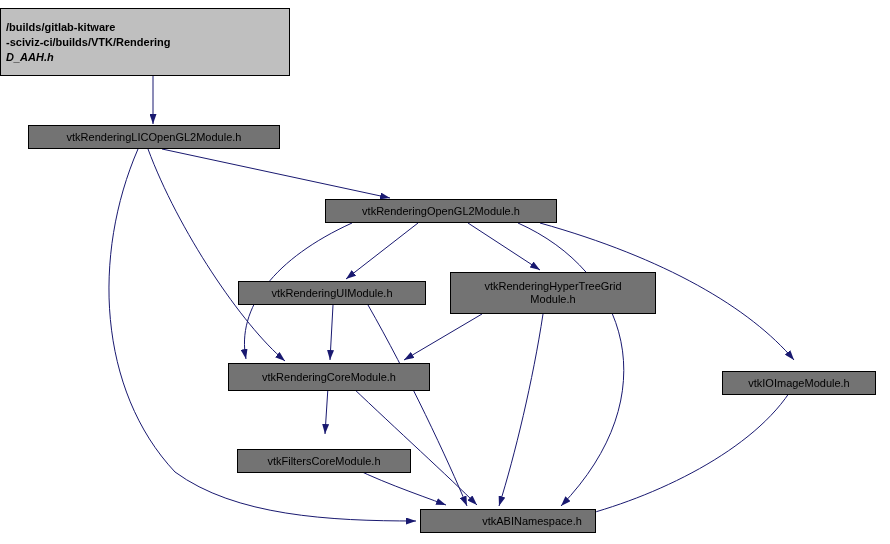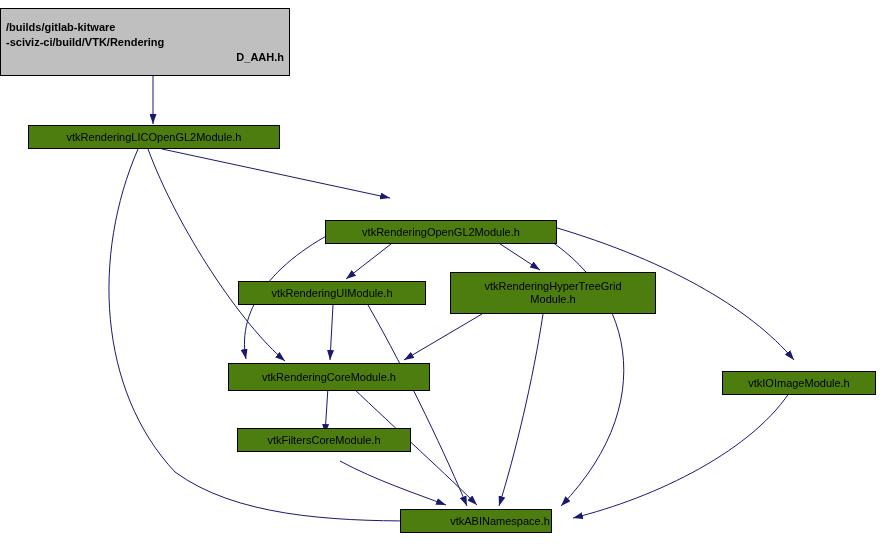--- a/index.html
+++ b/index.html
@@ -4,30 +4,30 @@
 <style>
   html,body{margin:0;padding:0;background:#fff;}
   .canvas{
     position:relative;width:890px;height:544px;background:#ffffff;
     font-family:"Liberation Sans",sans-serif;overflow:hidden;
   }
   .edges{position:absolute;left:0;top:0;}
   .edge{fill:none;stroke:#191970;stroke-width:1;}
   .node{
     position:absolute;box-sizing:border-box;border:1px solid #000;
-    background:#4d7c0f;display:flex;flex-direction:column;align-items:center;
+    background:#737373;display:flex;flex-direction:column;align-items:center;
     justify-content:center;font-size:11px;color:#000;text-align:center;
     line-height:13px;cursor:pointer;
   }
   .node-root{
     background:#bfbfbf;font-weight:bold;align-items:flex-start;
     text-align:left;padding:3px 5px;line-height:15px;cursor:default;
   }
   .node-root .line{width:100%;}
-  .node-root .line.center{text-align:right;}
+  .node-root .line.center{text-align:left;font-style:italic;}
 </style>
 </head>
 <body>
 
 <div class="canvas">
 
   <svg class="edges" width="890" height="544">
     <defs>
       <marker id="arrow" viewBox="0 0 10 7" refX="10" refY="3.5" markerWidth="10" markerHeight="7" markerUnits="userSpaceOnUse" orient="auto">
         <polygon points="0,0 10,3.5 0,7" fill="#191970"></polygon>
@@ -48,50 +48,50 @@
     <path class="edge" d="M482,314 L404,360" marker-end="url(#arrow)"></path>
     <path class="edge" d="M543,314 C533,380 515,455 499,506" marker-end="url(#arrow)"></path>
     <path class="edge" d="M328,387 L325,434" marker-end="url(#arrow)"></path>
     <path class="edge" d="M352,387 C395,428 450,478 477,505" marker-end="url(#arrow)"></path>
     <path class="edge" d="M793,387 C755,450 655,498 573,518" marker-end="url(#arrow)"></path>
     <path class="edge" d="M340,461 C375,480 417,494 446,505" marker-end="url(#arrow)"></path>
   </svg>
 
   <div class="node node-root" style="left:0;top:8px;width:290px;height:68px;">
     <div class="line">/builds/gitlab-kitware</div>
-    <div class="line">-sciviz-ci/build/VTK/Rendering</div>
+    <div class="line">-sciviz-ci/builds/VTK/Rendering</div>
     <div class="line center">D_AAH.h</div>
   </div>
 
   <div class="node" style="left:28px;top:125px;width:252px;height:24px;">
     <span>vtkRenderingLICOpenGL2Module.h</span>
   </div>
 
-  <div class="node" style="left:325px;top:199px;width:232px;height:24px;margin-top:21px;">
+  <div class="node" style="left:325px;top:199px;width:232px;height:24px;">
     <span>vtkRenderingOpenGL2Module.h</span>
   </div>
 
   <div class="node" style="left:238px;top:281px;width:188px;height:24px;">
     <span>vtkRenderingUIModule.h</span>
   </div>
 
   <div class="node" style="left:450px;top:272px;width:206px;height:42px;">
     <span>vtkRenderingHyperTreeGrid</span>
     <span>Module.h</span>
   </div>
 
   <div class="node" style="left:228px;top:363px;width:202px;height:28px;">
     <span>vtkRenderingCoreModule.h</span>
   </div>
 
   <div class="node" style="left:722px;top:363px;width:154px;height:24px;margin-top:8px;">
     <span>vtkIOImageModule.h</span>
   </div>
 
-  <div class="node" style="left:237px;top:428px;width:174px;height:24px;">
+  <div class="node" style="left:237px;top:449px;width:174px;height:24px;">
     <span>vtkFiltersCoreModule.h</span>
   </div>
 
-  <div class="node" style="left:400px;top:509px;width:152px;height:24px;padding-left:48px;">
+  <div class="node" style="left:420px;top:509px;width:176px;height:24px;padding-left:48px;">
     <span>vtkABINamespace.h</span>
   </div>
 
 </div>
 
 </body></html>

